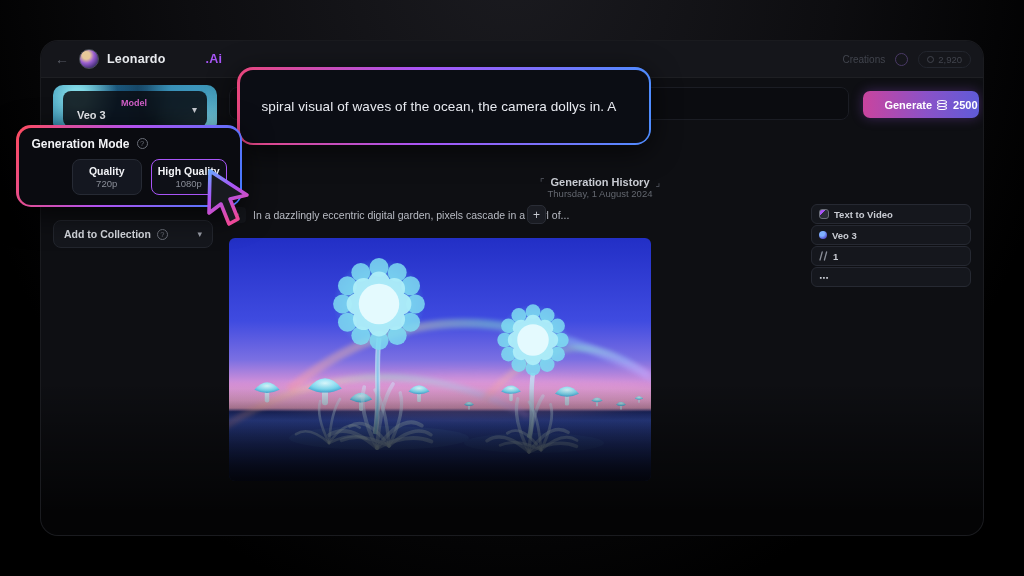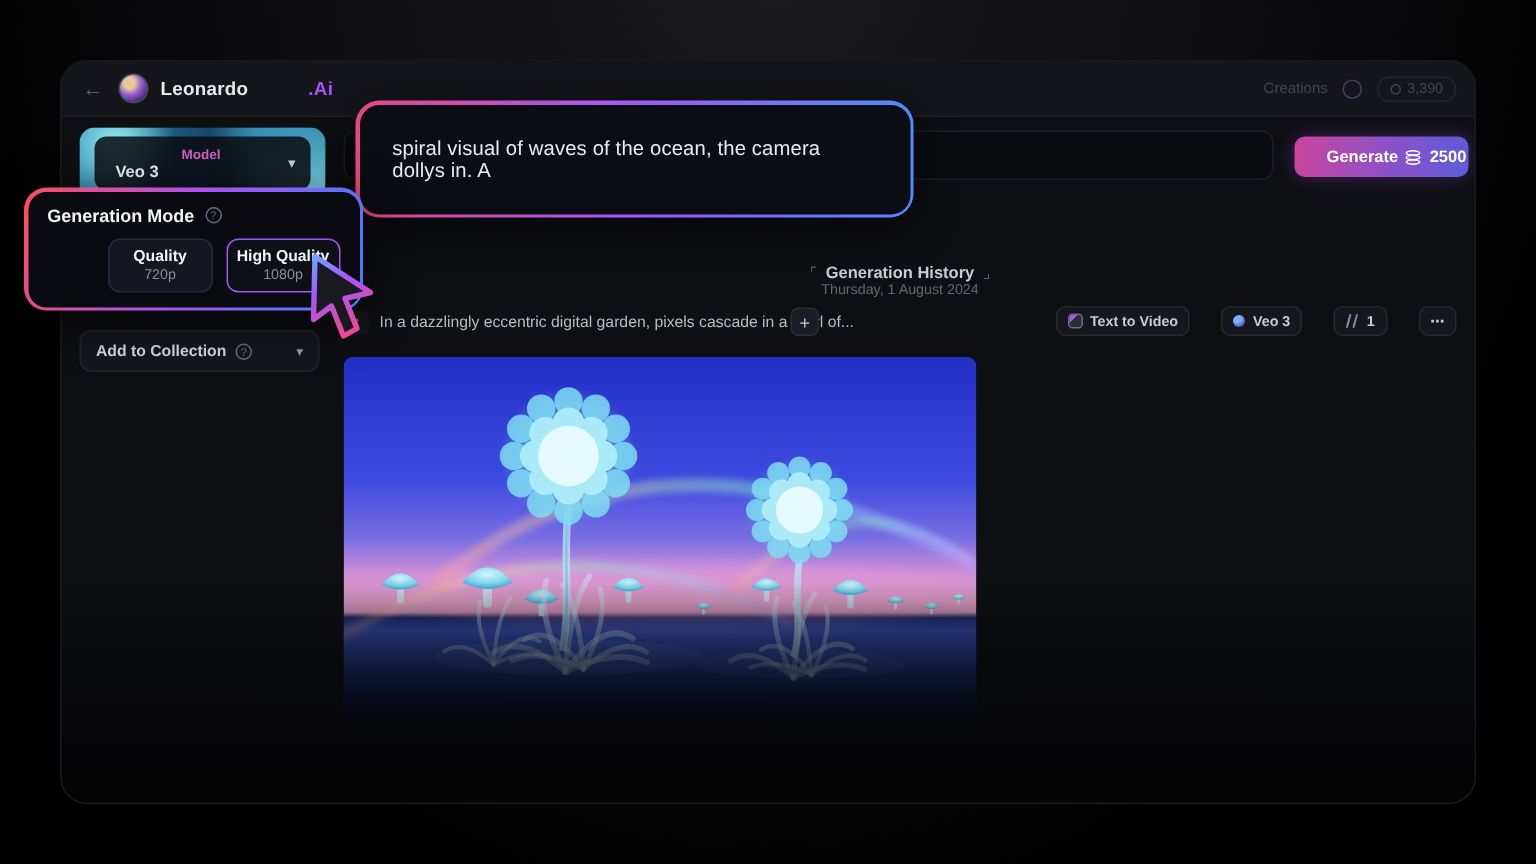--- a/index.html
+++ b/index.html
@@ -102,38 +102,38 @@
     left:229px; top:206px; width:16px; height:16px; border-radius:4px;
     display:flex; align-items:center; justify-content:center;
     color:#8a8e98; font-size:10px; background:#14161b;
   }
   .item-prompt { left:252px; top:208px; width:266px; font-size:10.5px; color:#b9bcc4; white-space:nowrap; }
   .item-plus {
     left:526px; top:204px; width:19px; height:19px; border-radius:5px; cursor:pointer;
     background:#1a1c23; border:1px solid #2a2d36; color:#c9ccd3;
     display:flex; align-items:center; justify-content:center; font-size:12px;
   }
-  .badges { left:810px; top:203px; width:160px; display:flex; justify-content:flex-end; gap:21px; }
+  .badges { left:810px; top:203px; width:160px; display:flex; justify-content:flex-end; gap:1px;flex-direction:column; }
   .badge {
     height:20px; border-radius:6px; background:#15171d; border:1px solid #262932;
     display:flex; align-items:center; padding:0 7px; gap:5px;
     font-size:9.5px; font-weight:bold; color:#c9ccd3; cursor:pointer; flex:none;
   }
   .ttv-icon { width:10px; height:10px; border-radius:3px;
     background:linear-gradient(135deg,#a855f7 0 35%, #2b2e38 35% 100%);
     border:1px solid #6a6e78; }
   .veo-dot { width:8px; height:8px; border-radius:50%;
     background:radial-gradient(circle at 35% 30%, #7fb0ff 0 35%, #5b5bd6 70%, #3a3a8e 100%); }
 
   
   .gen-image { left:228px; top:237px; width:422px; height:243px; border-radius:6px; overflow:hidden; cursor:pointer; }
 
   
   .prompt-overlay {
-    left:237px; top:67px; width:372px; height:78px; border-radius:16px; z-index:50;
+    left:237px; top:67px; width:414px; height:78px; border-radius:16px; z-index:50;
     background:linear-gradient(90deg, #e8467c, #a855f7 45%, #4f8cff 100%);
     padding:2.5px; box-shadow:0 6px 28px rgba(0,0,0,0.65);
   }
   .prompt-overlay-inner {
     width:100%; height:100%; border-radius:13px; background:#0b0d14;
     display:flex; align-items:center; padding:0 22px;
     font-size:13.5px; color:#e8eaf0; letter-spacing:.1px;
   }
   .genmode-popup {
     left:16px; top:125px; width:226px; height:82px; border-radius:15px; z-index:55;
@@ -163,21 +163,21 @@
 
   <div class="abs header">
     <span class="back-icon">←</span>
     <span class="avatar"></span>
     <span class="logo"><span>Leonardo</span><span class="suffix">.Ai</span></span>
     <div class="header-right">
       <span class="nav-creations">Creations</span>
       <span class="upgrade-dot"></span>
       <span class="token-pill">
         <span class="coin-dot"></span>
-        <span>3,390</span>
+        <span>2,920</span>
       </span>
     </div>
   </div>
 
   <div class="abs prompt-underlay" style="left:188px; top:46px;"></div>
   <div class="abs generate-btn" style="left:822px; top:50px;padding-left:20px;">
     <span>Generate</span>
     <span class="coin-stack">
         <i></i>
         <i></i>

